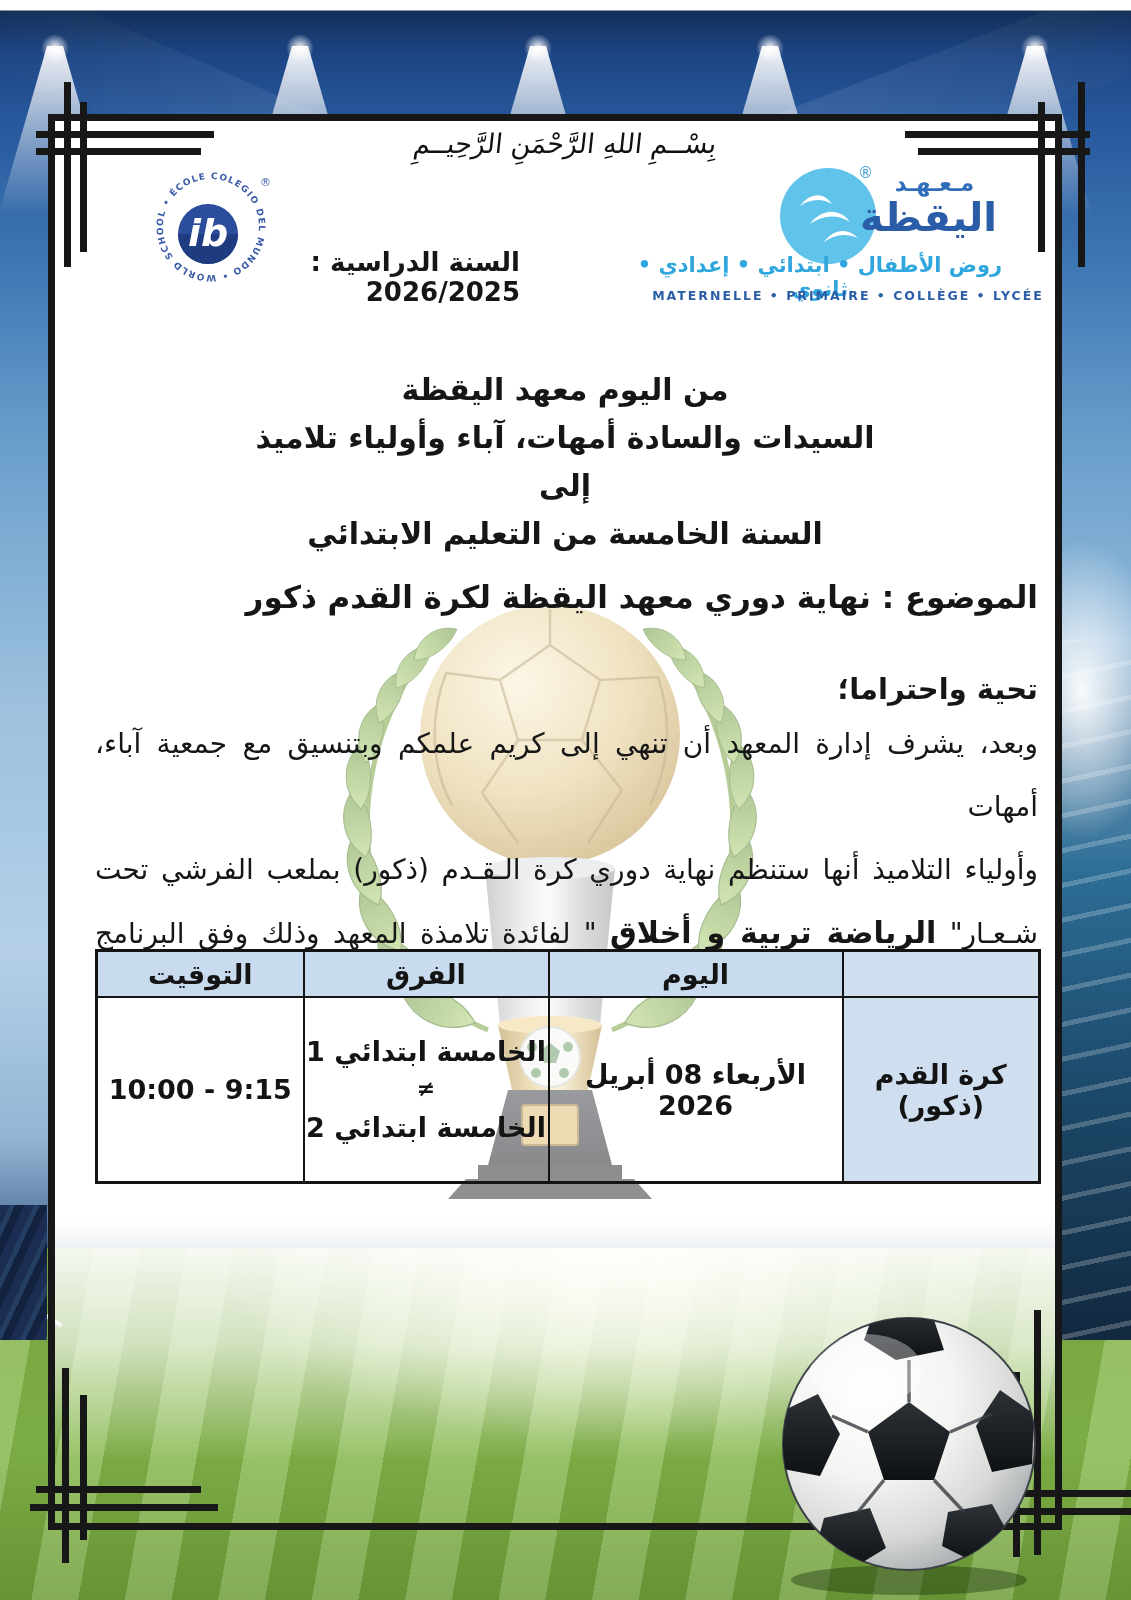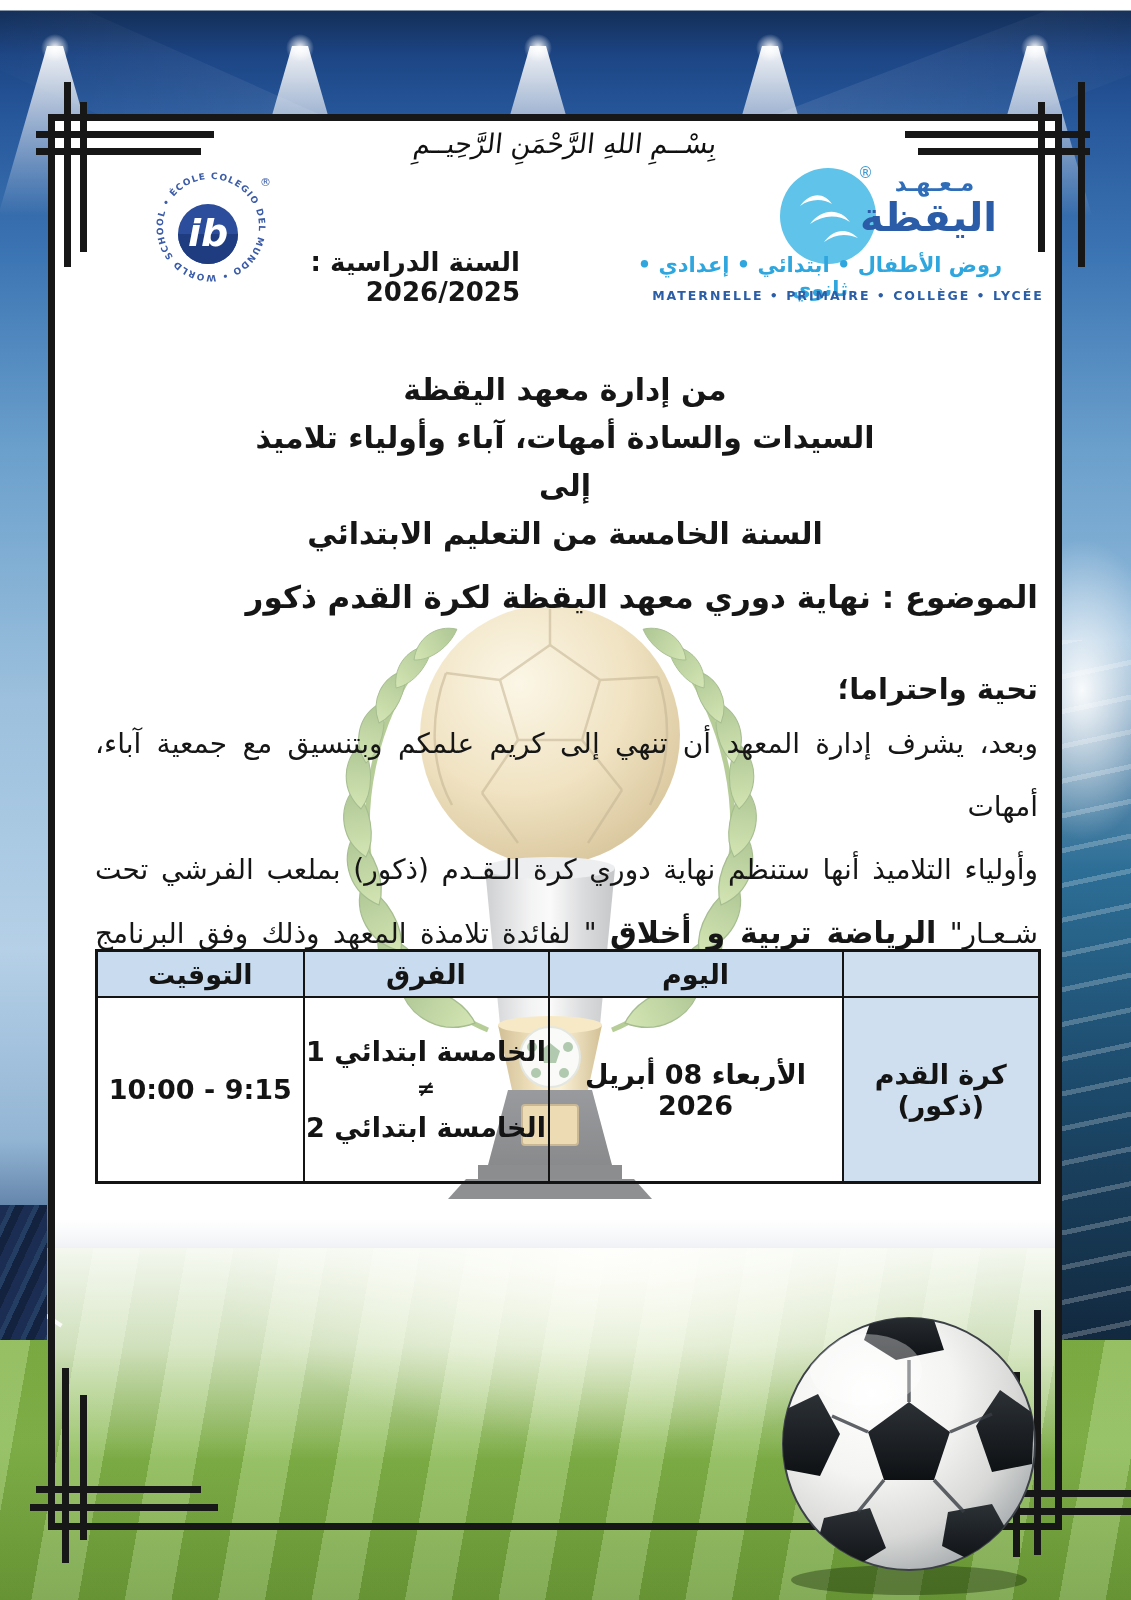--- a/index.html
+++ b/index.html
@@ -256,21 +256,21 @@
   </svg>
   <div class="abs content yk-reg">®</div>
   <div class="abs content yk-ar">
     <div class="small">مـعـهـد</div>
     <div class="big">اليقظة</div>
   </div>
   <div class="abs content yk-tag-ar">روض الأطفال • ابتدائي • إعدادي • ثانوي</div>
   <div class="abs content yk-tag-fr">MATERNELLE • PRIMAIRE • COLLÈGE • LYCÉE</div>
 
   <div class="abs content addr">
-    <div>من إدارة معهد اليقظة</div>
+    <div>من اليوم معهد اليقظة</div>
     <div>السيدات والسادة أمهات، آباء وأولياء تلاميذ</div>
     <div>إلى</div>
     <div>السنة الخامسة من التعليم الابتدائي</div>
   </div>
 
   <div class="abs content subject">الموضوع : نهاية دوري معهد اليقظة لكرة القدم ذكور</div>
   <div class="abs content greeting">تحية واحتراما؛</div>
 
   <div class="abs content bodytext">
     <div class="jline">وبعد، يشرف إدارة المعهد أن تنهي إلى كريم علمكم وبتنسيق مع جمعية آباء، أمهات</div>

